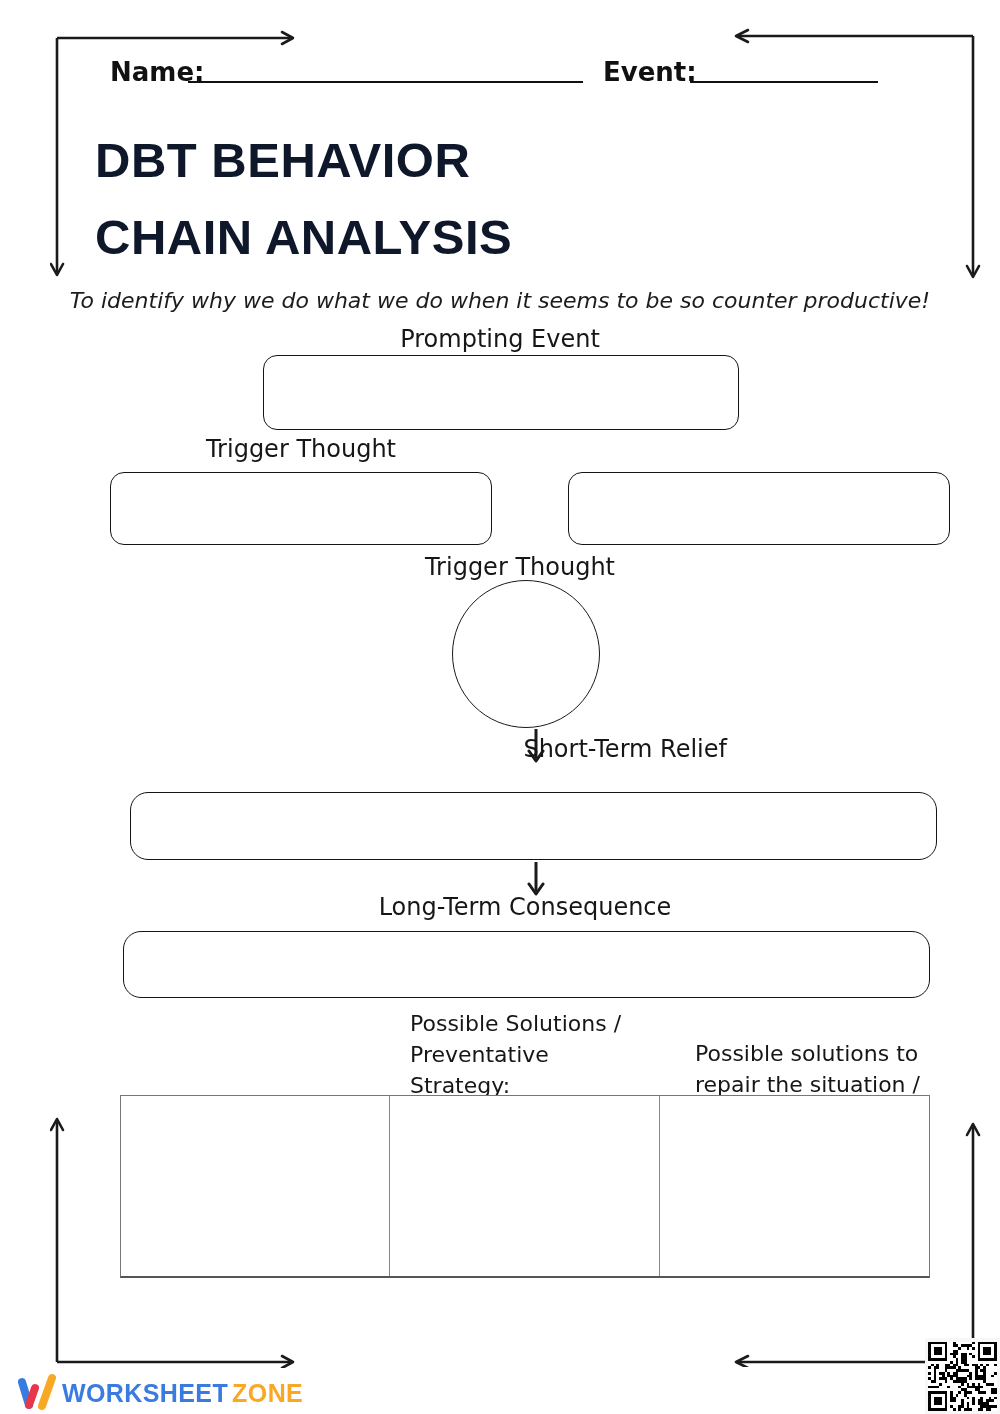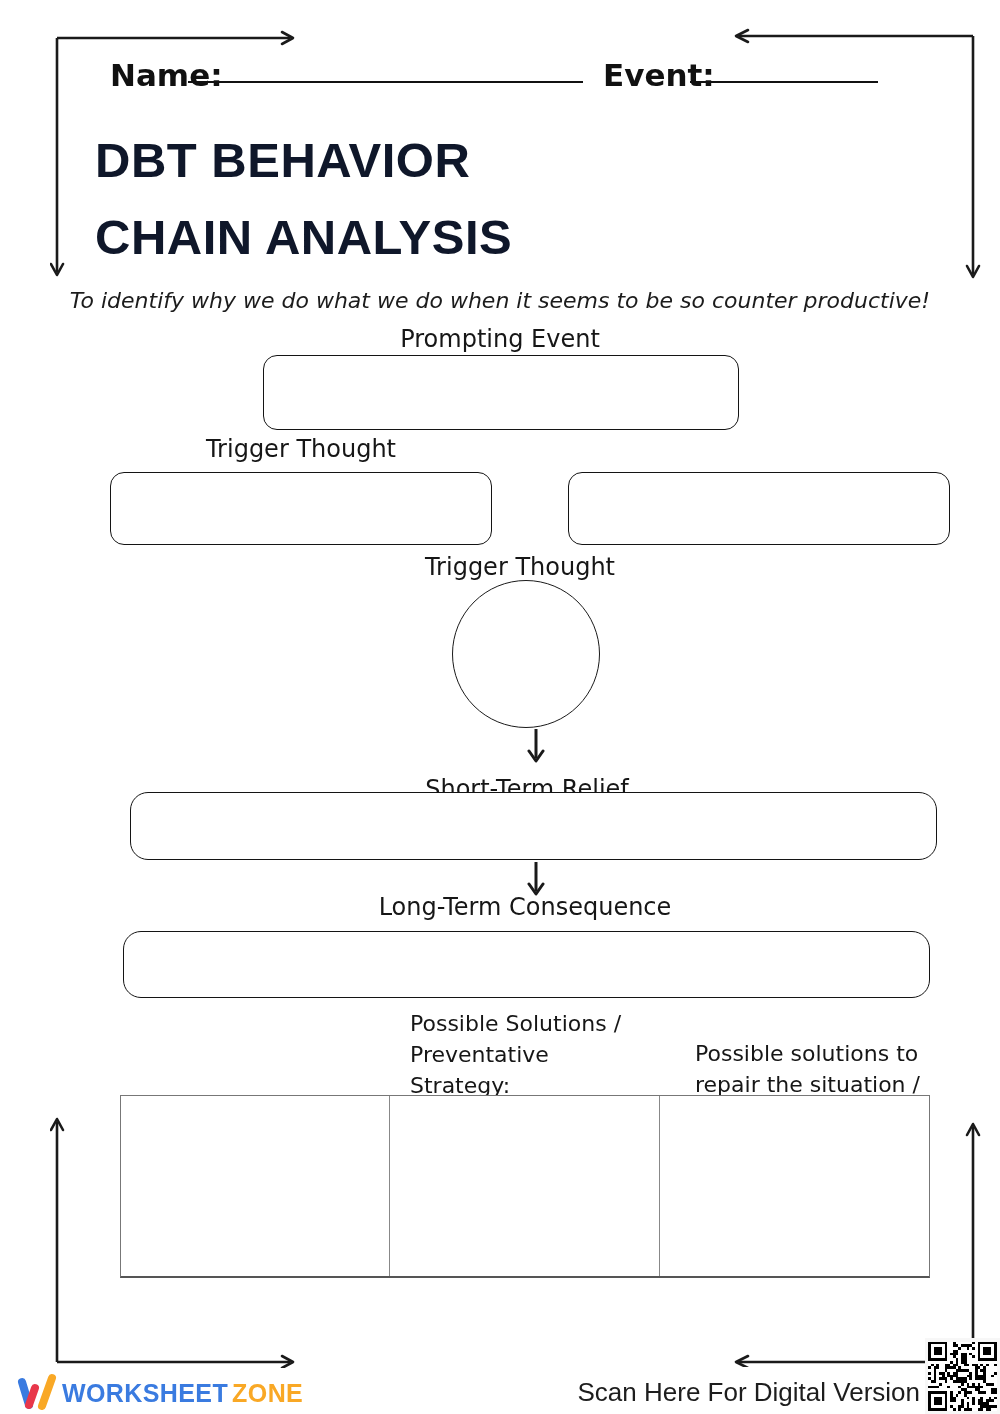--- a/index.html
+++ b/index.html
@@ -9,21 +9,21 @@
     width:1000px; height:1414px;
     background:#ffffff;
     font-family:"DejaVu Sans", sans-serif;
     color:#1a1a1a;
     overflow:hidden;
   }
   .abs { position:absolute; }
 
   
   .name-label, .grade-label {
-    font-weight:bold; font-size:31px; color:#111;
+    font-weight:bold; font-size:26px; color:#111;
     font-family:"DejaVu Sans", sans-serif;
   }
   .write-line { border-bottom:2.6px solid #111; height:30px; }
 
   .title {
     font-family:"Liberation Sans", sans-serif;
     font-weight:700; font-size:49px; line-height:77px;
     color:#0f172a; letter-spacing:0.5px;
   }
   .subtitle {
@@ -121,21 +121,21 @@
   <div class="abs field-box" style="left:568px; top:472px; width:382px; height:73px;"></div>
 
   <div class="abs hand" style="left:320px; top:553px; width:400px;">Trigger Thought</div>
   <div class="abs circle" style="left:452px; top:580px; width:148px; height:148px;"></div>
 
   <svg class="abs" style="left:525px; top:729px;" width="22" height="34" viewBox="0 0 22 34">
     <line x1="11" y1="0" x2="11" y2="29" stroke="#1a1a1a" stroke-width="3"></line>
     <polyline points="4,22 11,32 18,22" fill="none" stroke="#1a1a1a" stroke-width="3" stroke-linecap="round" stroke-linejoin="round"></polyline>
   </svg>
 
-  <div class="abs hand" style="left:327px; top:775px; width:400px;">Short-Term Relief</div>
+  <div class="abs hand" style="left:327px; top:735px; width:400px;text-align:right;">Short-Term Relief</div>
   <div class="abs field-box" style="left:130px; top:792px; width:807px; height:68px; border-radius:18px;"></div>
 
   <svg class="abs" style="left:525px; top:862px;" width="22" height="34" viewBox="0 0 22 34">
     <line x1="11" y1="0" x2="11" y2="29" stroke="#1a1a1a" stroke-width="3"></line>
     <polyline points="4,22 11,32 18,22" fill="none" stroke="#1a1a1a" stroke-width="3" stroke-linecap="round" stroke-linejoin="round"></polyline>
   </svg>
 
   <div class="abs hand" style="left:325px; top:893px; width:400px;">Long-Term Consequence</div>
   <div class="abs field-box" style="left:123px; top:931px; width:807px; height:67px; border-radius:18px;"></div>
 
@@ -150,21 +150,20 @@
 
   <svg class="abs" style="left:16px; top:1372px;" width="42" height="40" viewBox="0 0 42 40">
     <path d="M6,10 L13,33" stroke="#3A7BE0" stroke-width="8" stroke-linecap="round" fill="none"></path>
     <path d="M13,33 L19,16" stroke="#E8374A" stroke-width="8" stroke-linecap="round" fill="none"></path>
     <path d="M26,34 L36,6" stroke="#F9A825" stroke-width="8" stroke-linecap="round" fill="none"></path>
   </svg>
   <div class="abs brand-text" style="left:62px; top:1379px;">
     <span class="brand-worksheet">WORKSHEET</span><span class="brand-zone">ZONE</span>
   </div>
 
-  <div class="abs scan-text" style="left:540px; top:1377px;">Scan Here For Digital Version</div>
 
   <div class="abs qr-wrap" style="left:925px; top:1338px; width:75px; height:76px;">
     <svg id="qr-svg" width="69" height="70" viewBox="0 0 25 25" shape-rendering="crispEdges">
         <rect x="0" y="0" width="25" height="25" fill="#fff"></rect>
         <rect x="0" y="0" width="7" height="7" fill="#000"></rect>
         <rect x="1" y="1" width="5" height="5" fill="#fff"></rect>
         <rect x="2" y="2" width="3" height="3" fill="#000"></rect>
         <rect x="18" y="0" width="7" height="7" fill="#000"></rect>
         <rect x="19" y="1" width="5" height="5" fill="#fff"></rect>
         <rect x="20" y="2" width="3" height="3" fill="#000"></rect>

